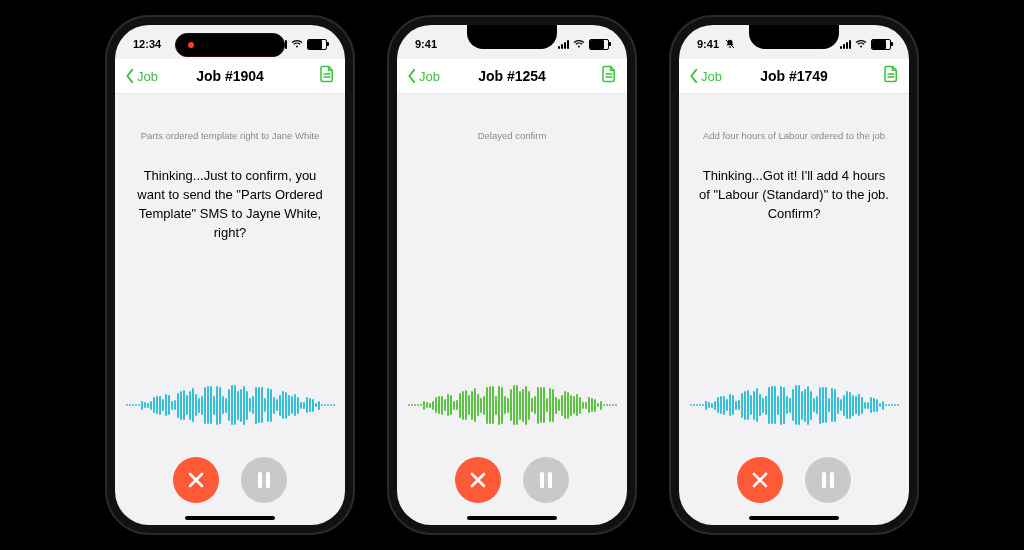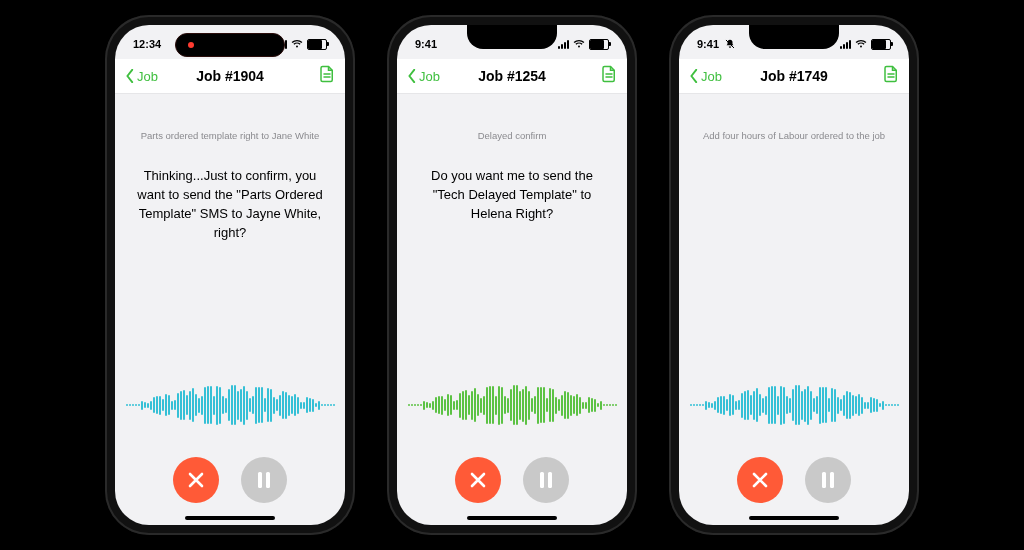--- a/index.html
+++ b/index.html
@@ -358,21 +358,20 @@
         <span class="doc-icon">
           <svg width="16" height="18" viewBox="0 0 20 24">
               <path d="M4 2h8l5 5v13a2 2 0 01-2 2H4a2 2 0 01-2-2V4a2 2 0 012-2z" fill="none" stroke="#3fbf3f" stroke-width="2"></path>
               <path d="M12 2v5h5" fill="none" stroke="#3fbf3f" stroke-width="2"></path>
               <path d="M6 12h8M6 16h8" stroke="#3fbf3f" stroke-width="2" stroke-linecap="round"></path>
             </svg>
         </span>
       </div>
       <div class="content">
         <div class="note">Delayed confirm</div>
-        <div class="message">Do you want me to send the "Tech Delayed Template" to Helena Right?</div>
         <div class="wave-area">
           <div class="wave">
               <span style="height: 2px; background: rgb(92, 194, 68);"></span>
               <span style="height: 2px; background: rgb(92, 194, 68);"></span>
               <span style="height: 2px; background: rgb(92, 194, 68);"></span>
               <span style="height: 2px; background: rgb(92, 194, 68);"></span>
               <span style="height: 2px; background: rgb(92, 194, 68);"></span>
               <span style="height: 9px; background: rgb(92, 194, 68);"></span>
               <span style="height: 6px; background: rgb(92, 194, 68);"></span>
               <span style="height: 5px; background: rgb(92, 194, 68);"></span>
@@ -497,20 +496,21 @@
         <span class="doc-icon">
           <svg width="16" height="18" viewBox="0 0 20 24">
               <path d="M4 2h8l5 5v13a2 2 0 01-2 2H4a2 2 0 01-2-2V4a2 2 0 012-2z" fill="none" stroke="#3fbf3f" stroke-width="2"></path>
               <path d="M12 2v5h5" fill="none" stroke="#3fbf3f" stroke-width="2"></path>
               <path d="M6 12h8M6 16h8" stroke="#3fbf3f" stroke-width="2" stroke-linecap="round"></path>
             </svg>
         </span>
       </div>
       <div class="content">
         <div class="note">Add four hours of Labour ordered to the job</div>
+        <div class="message">Thinking...Got it! I'll add 4 hours of "Labour (Standard)" to the job. Confirm?</div>
         <div class="wave-area">
           <div class="wave">
               <span style="height: 2px; background: rgb(53, 192, 214);"></span>
               <span style="height: 2px; background: rgb(53, 192, 214);"></span>
               <span style="height: 2px; background: rgb(53, 192, 214);"></span>
               <span style="height: 2px; background: rgb(53, 192, 214);"></span>
               <span style="height: 2px; background: rgb(53, 192, 214);"></span>
               <span style="height: 9px; background: rgb(53, 192, 214);"></span>
               <span style="height: 6px; background: rgb(53, 192, 214);"></span>
               <span style="height: 5px; background: rgb(53, 192, 214);"></span>

